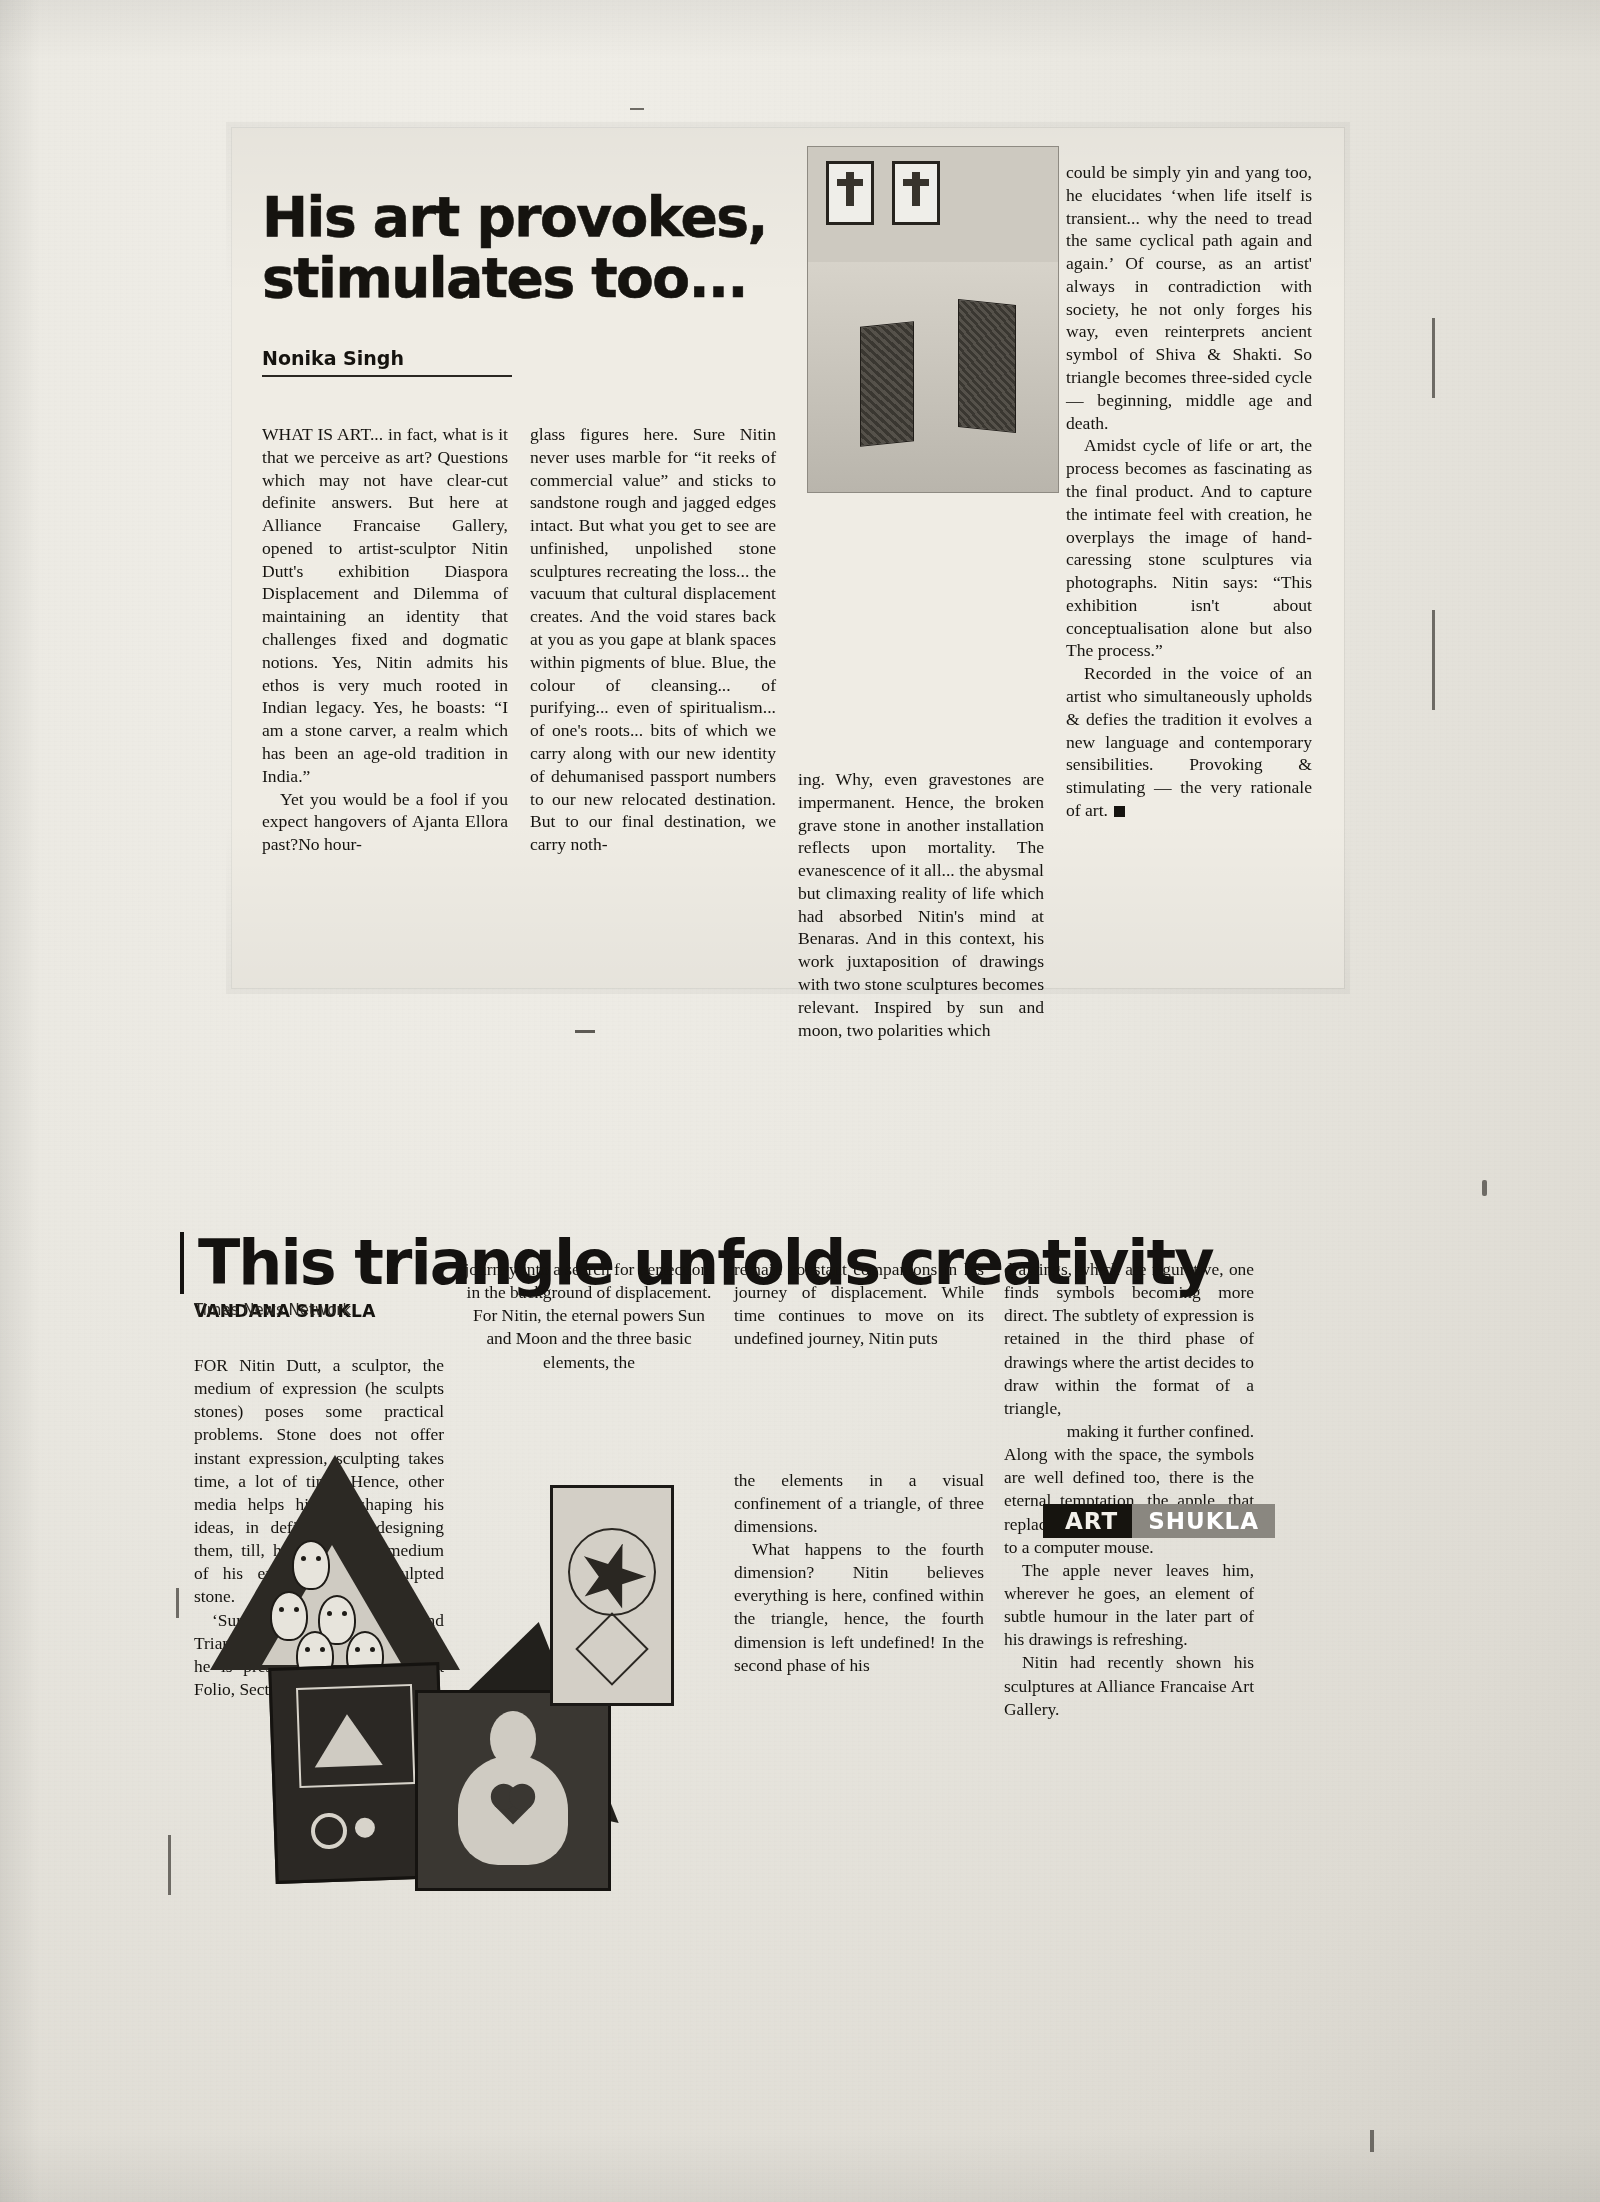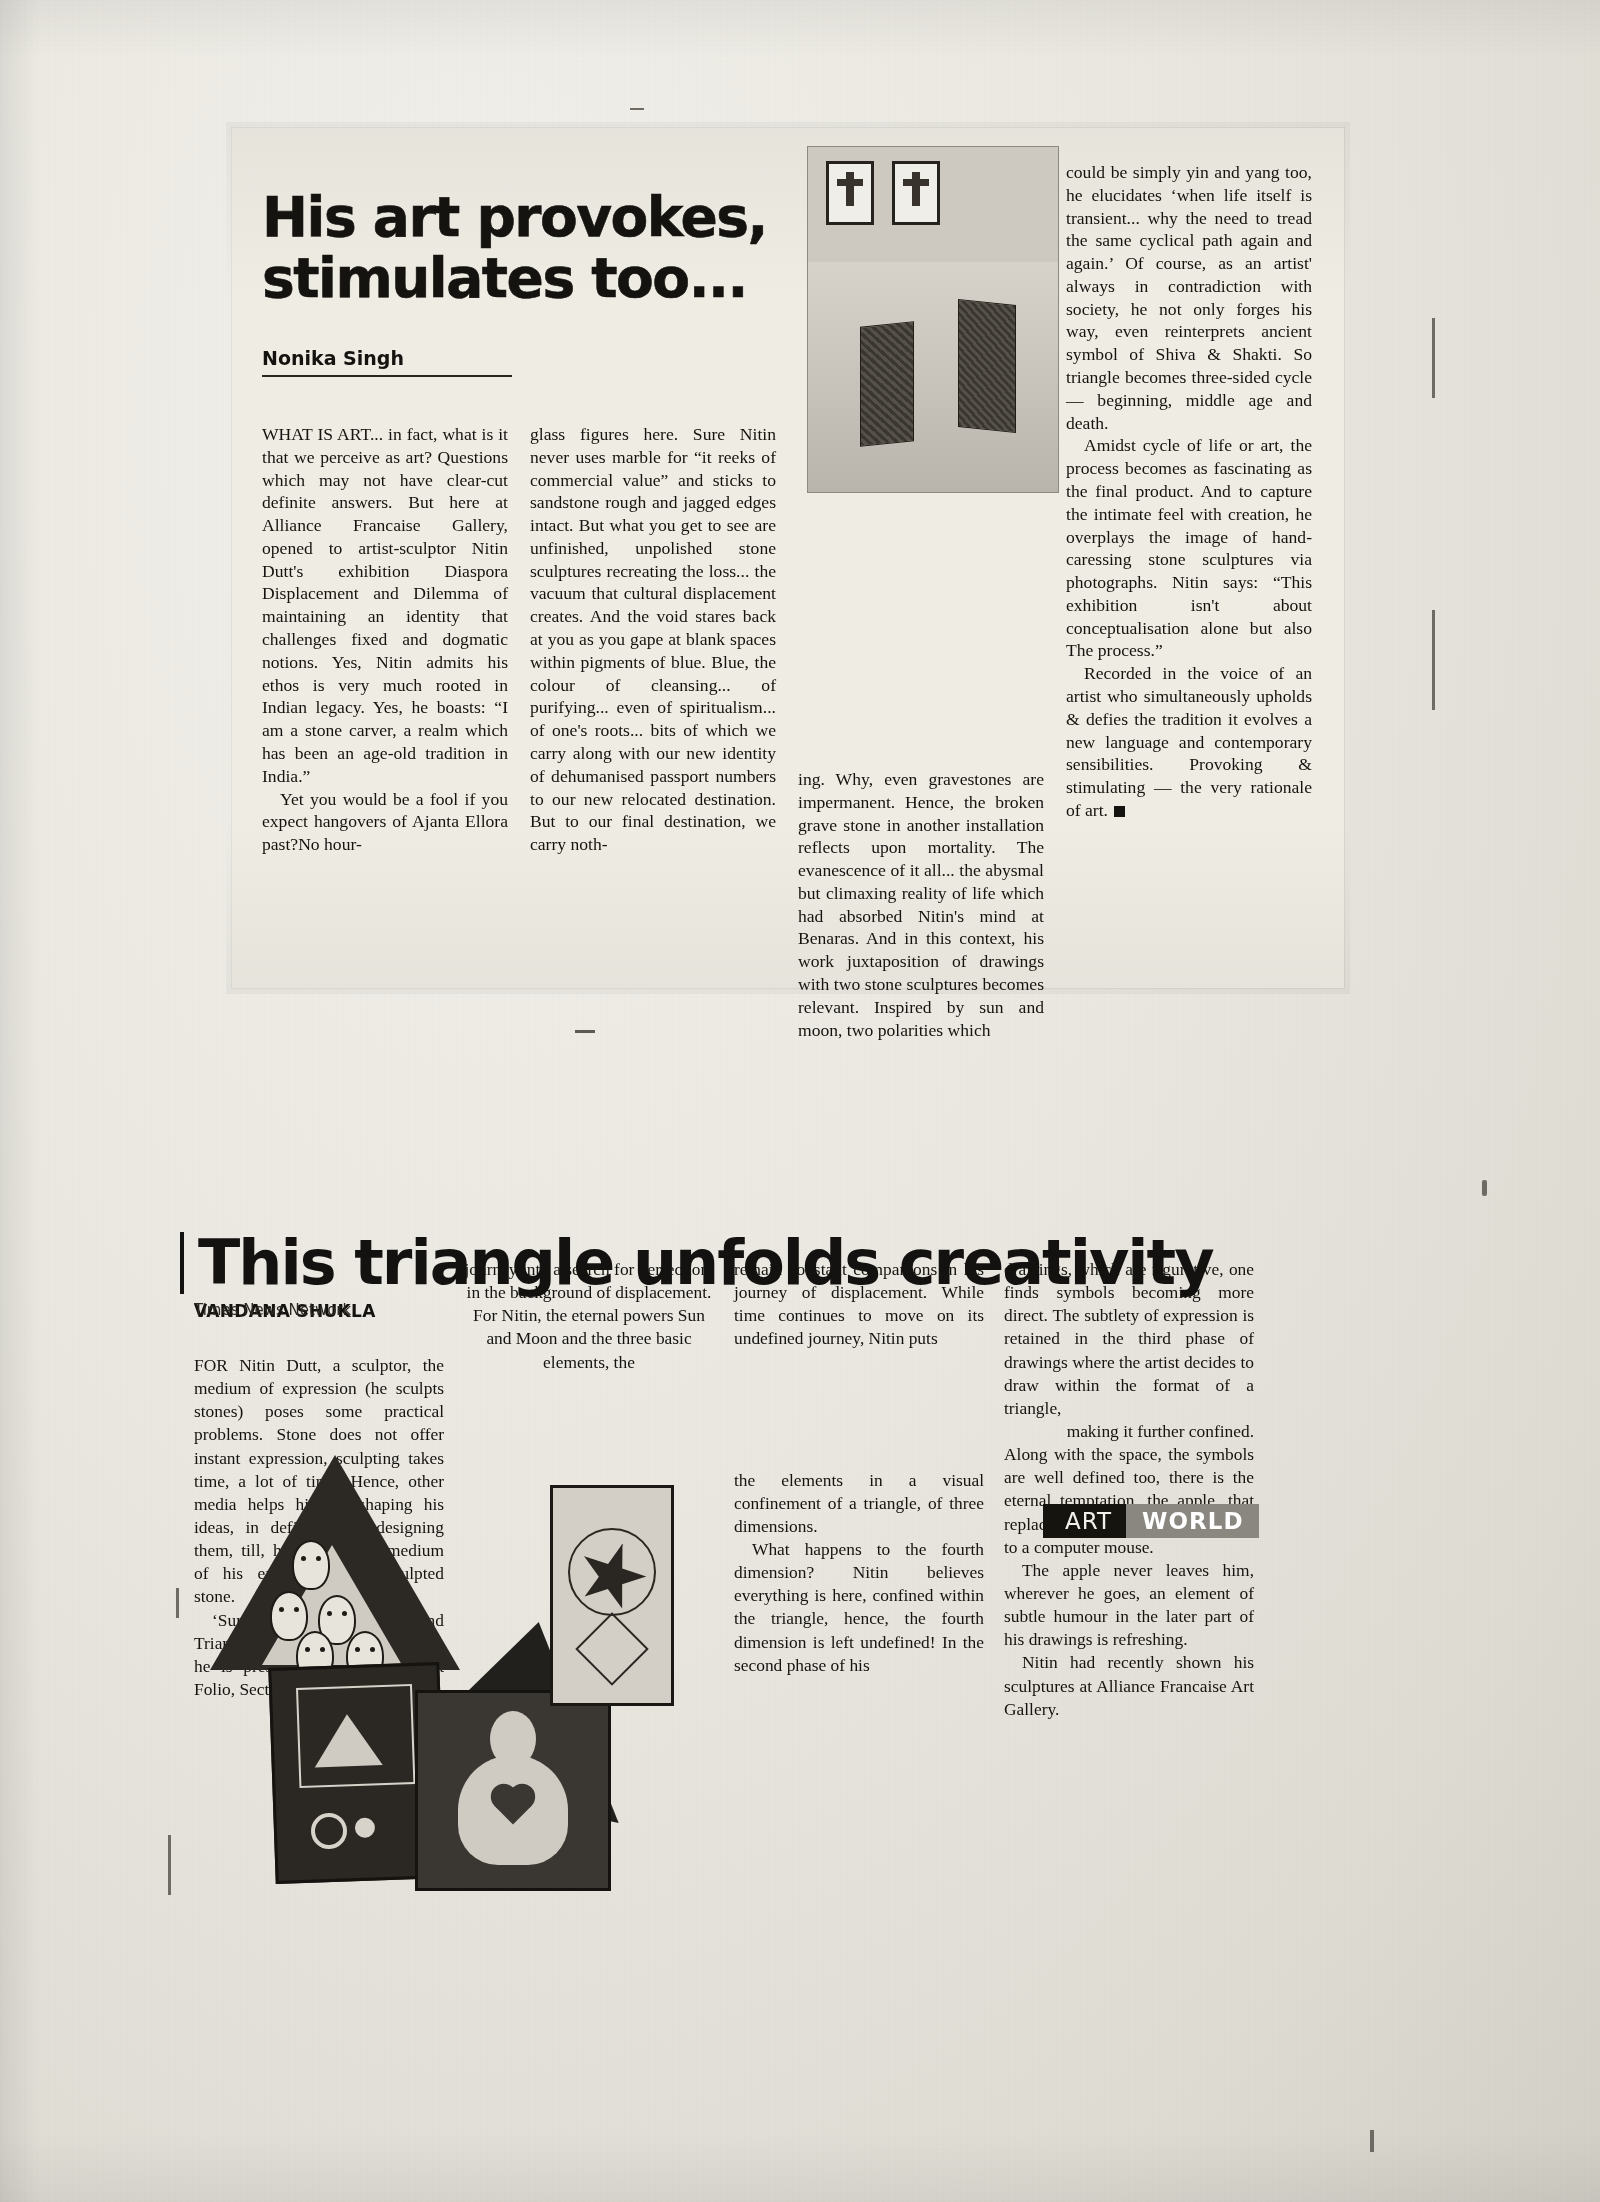--- a/index.html
+++ b/index.html
@@ -317,21 +317,21 @@
     left: 1043px;
     top: 1504px;
     display: flex;
     height: 34px;
     z-index: 7;
   }
   #art-world-tag .art {
     background: #16140f;
     color: #f2f0ea;
     font-family: "DejaVu Sans", sans-serif;
-    font-weight: 400;
+    font-weight: 700;
     font-size: 23px;
     letter-spacing: 1px;
     padding: 4px 14px 4px 22px;
     display: flex; align-items: center;
   }
   #art-world-tag .world {
     background: #8a8780;
     color: #ffffff;
     font-family: "DejaVu Sans", sans-serif;
     font-weight: 700;
@@ -473,16 +473,16 @@
     </div>
 
     <div class="panel p-tall">
       <div class="star"></div>
       <div class="diamond"></div>
     </div>
   </div>
 
   <div id="art-world-tag">
     <div class="art">ART</div>
-    <div class="world">WORLD</div>
+    <div class="world">SHUKLA</div>
   </div>
 
 </div>
 
 </body></html>

